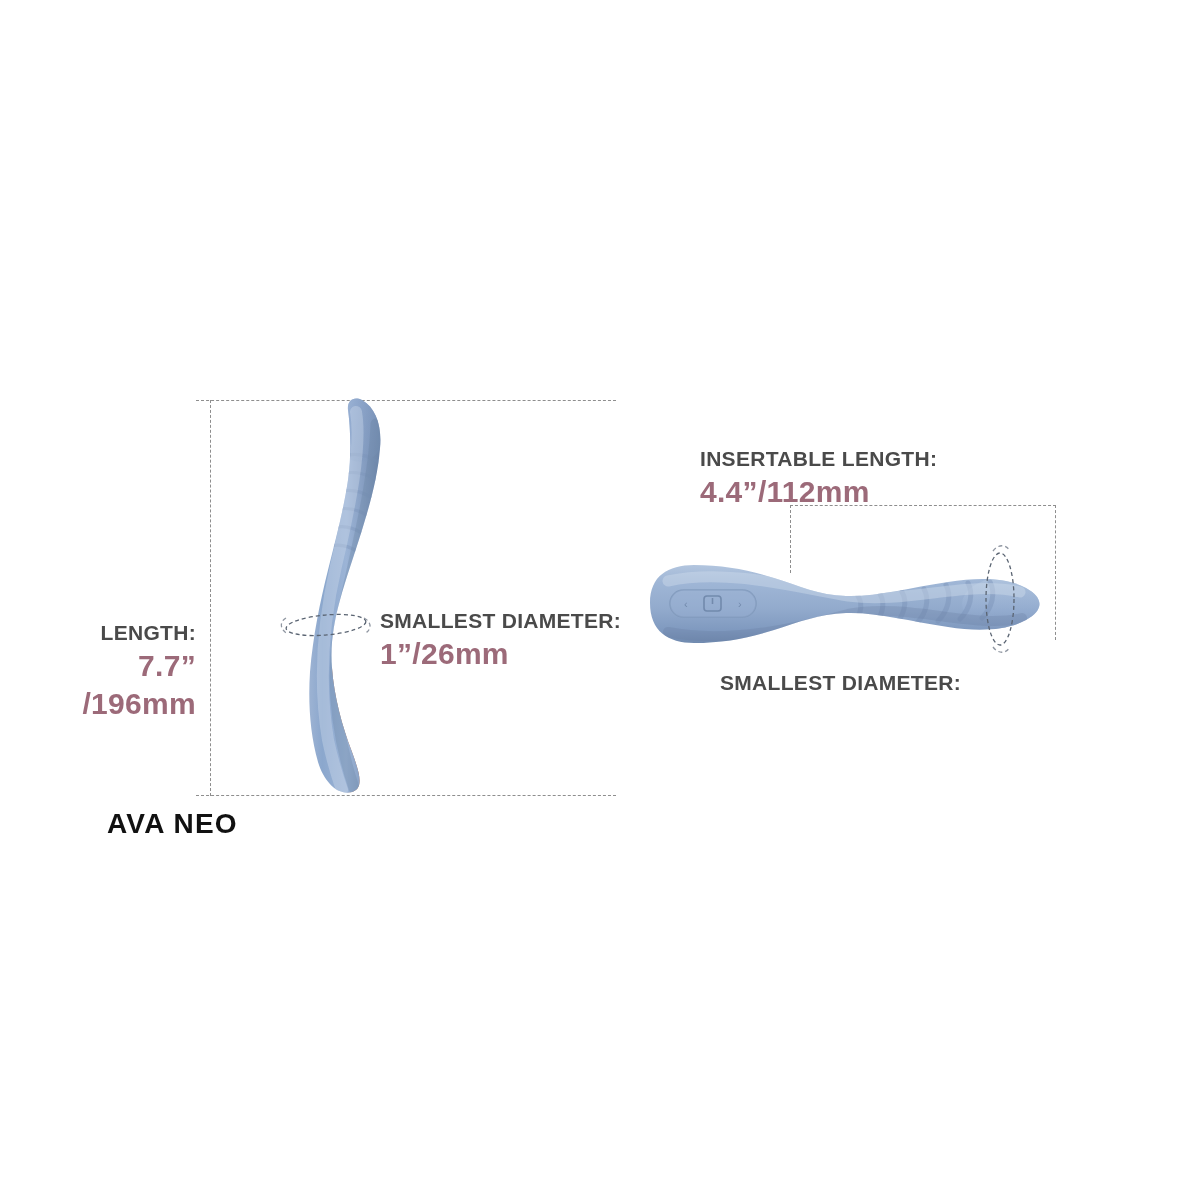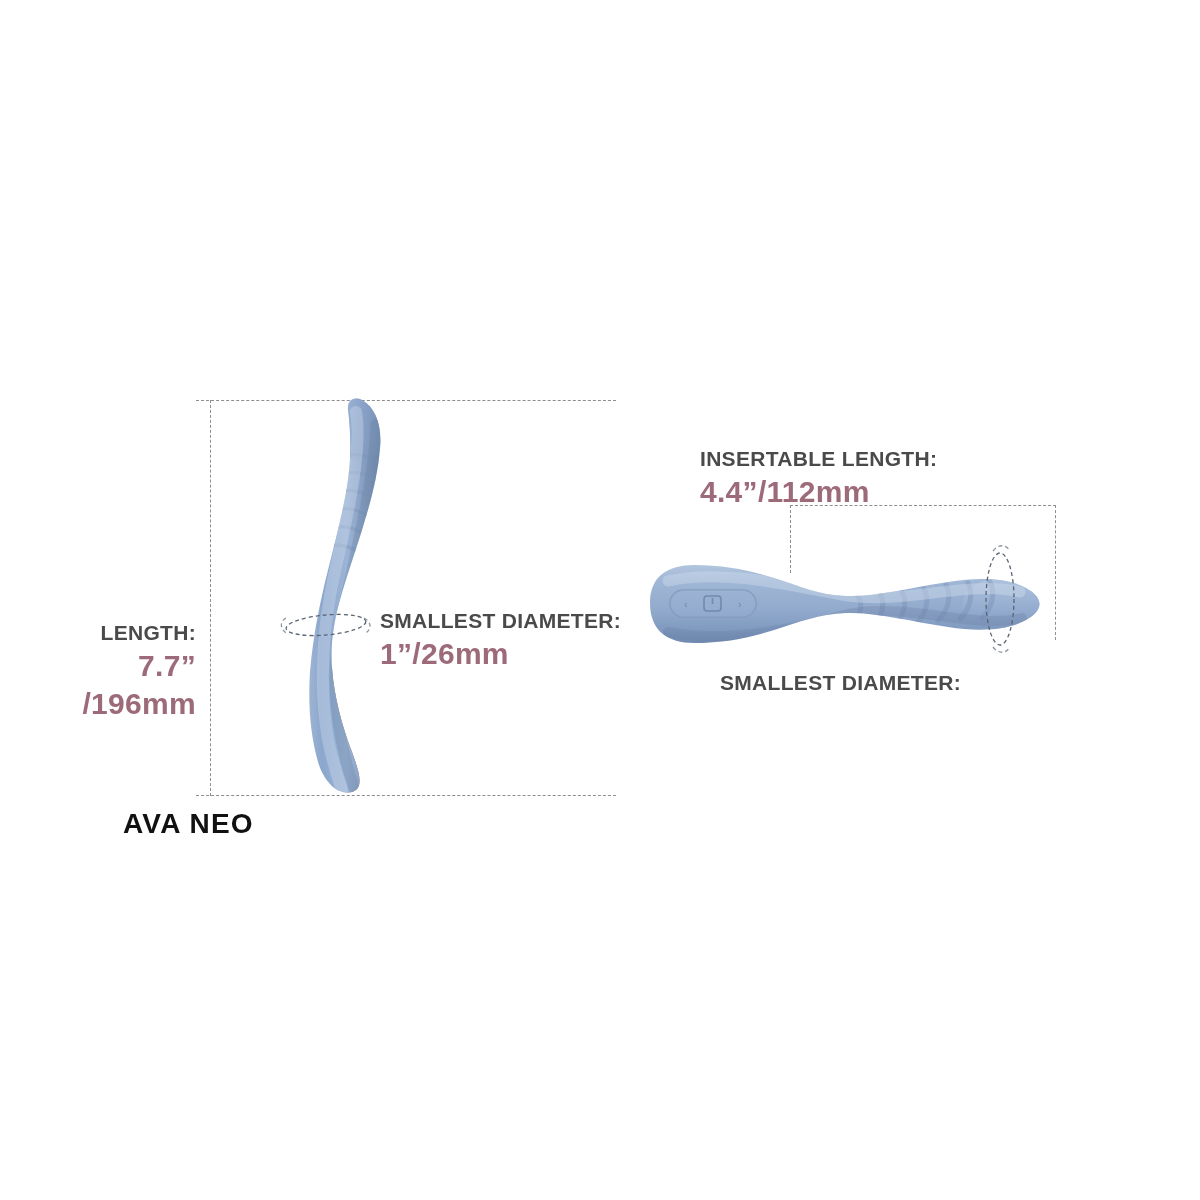--- a/index.html
+++ b/index.html
@@ -46,21 +46,21 @@
     color: #9c6a79;
     font-size: 30px;
     font-weight: 700;
     letter-spacing: 0.3px;
   }
   .center { }
   .right { text-align: right; }
 
   .product-name {
     position: absolute;
-    left: 123px;
+    left: 107px;
     top: 808px;
     font-size: 28px;
     font-weight: 700;
     letter-spacing: 1.2px;
     color: #111111;
   }
 
   
   .art {
     position: absolute;

